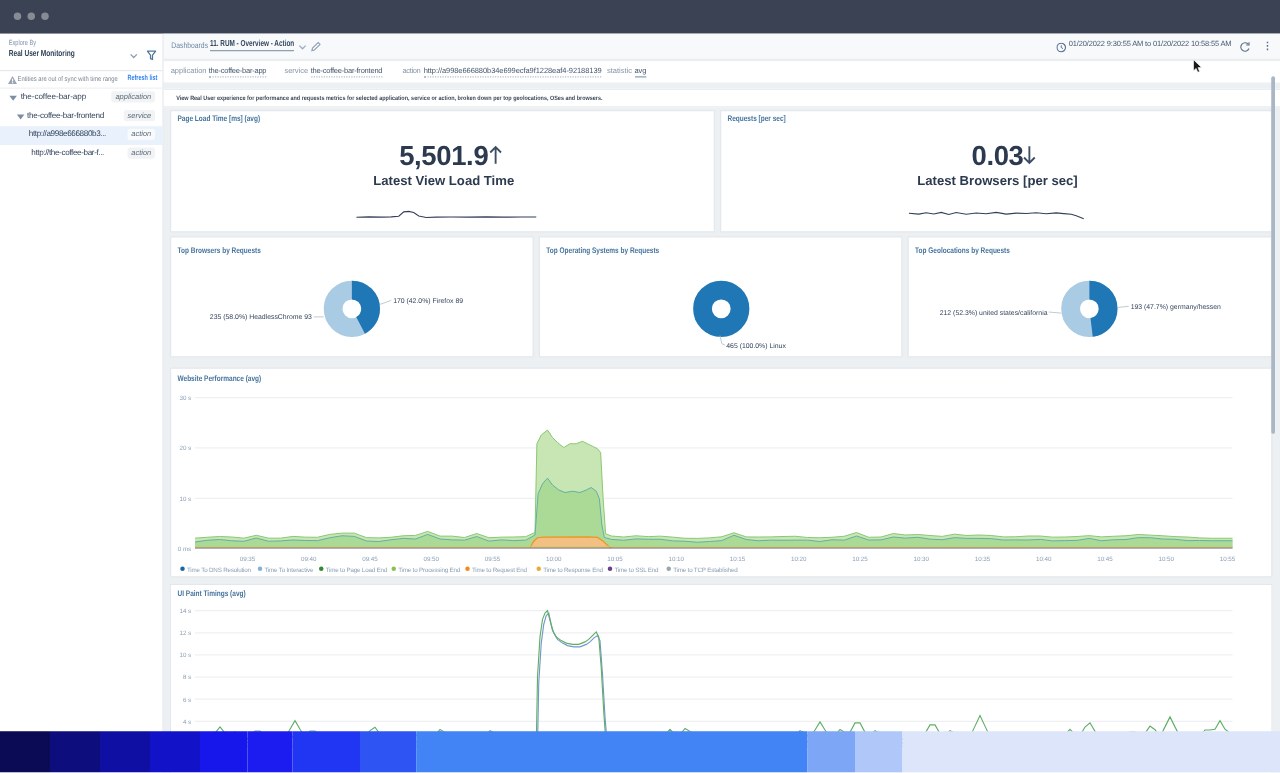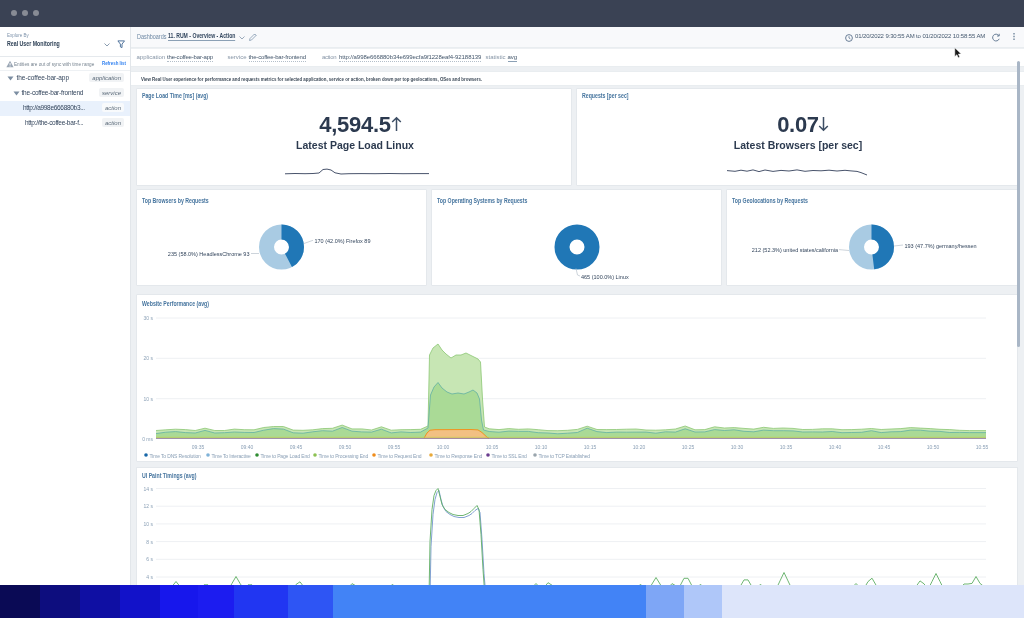--- a/index.html
+++ b/index.html
@@ -96,33 +96,33 @@
   <div class="abs" style="left:376.5px;top:5px;font-size:6px;color:#43566b;border-bottom:1px solid #8ba0b5;padding-bottom:1px">avg</div>
  </div>
 
  <div class="abs" style="left:0;top:43.5px;width:893px;height:15.5px;background:#fff;border-top:1px solid #e9edf0;border-bottom:1px solid #e9edf0">
   <div class="abs sx" style="left:9.5px;top:4.5px;font-size:5px;font-weight:bold;color:#3d4a58;transform:scaleX(0.875)">View Real User experience for performance and requests metrics for selected application, service or action, broken down per top geolocations, OSes and browsers.</div>
  </div>
 </div>
 
 <div class="card" style="left:136px;top:88px;width:436px;height:98px">
  <div class="ptitle" style="top:3px">Page Load Time [ms] (avg)</div>
- <div class="abs" style="left:0;top:23px;width:436px;text-align:center;font-size:22px;font-weight:bold;color:#2c3a4f;letter-spacing:-0.3px">4,594.5</div>
+ <div class="abs" style="left:0;top:23px;width:436px;text-align:center;font-size:22px;font-weight:bold;color:#2c3a4f;letter-spacing:-0.3px">5,501.9</div>
  <svg class="abs" style="left:254px;top:26.5px" width="11" height="16" viewBox="0 0 11 16">
       <path d="M5.5,15 L5.5,2 M1.2,6 L5.5,1.7 L9.8,6" stroke="#3d4e64" stroke-width="1.5" fill="none"></path>
     </svg>
  <div></div>
- <div class="abs" style="left:0;top:49.5px;width:436px;text-align:center;font-size:10.5px;font-weight:bold;color:#2c3a4f">Latest Page Load Linux</div>
+ <div class="abs" style="left:0;top:49.5px;width:436px;text-align:center;font-size:10.5px;font-weight:bold;color:#2c3a4f">Latest View Load Time</div>
  <svg class="abs" style="left:148px;top:76px" width="145" height="12" viewBox="0 0 145 12">
       <path d="M0.0,6.3 L10.0,6.0 20.0,6.2 28.0,6.0 34.0,5.5 38.0,2.0 42.0,1.6 46.0,2.5 50.0,5.3 56.0,6.5 64.0,6.2 76.0,6.1 90.0,6.2 104.0,6.0 118.0,6.2 132.0,6.1 144.0,6.1" transform="translate(0,2.5)" stroke="#33405a" stroke-width="0.9" fill="none"></path>
     </svg>
 </div>
 <div class="card" style="left:576px;top:88px;width:442px;height:98px">
  <div class="ptitle" style="top:3px">Requests [per sec]</div>
- <div class="abs" style="left:0;top:23px;width:442px;text-align:center;font-size:22px;font-weight:bold;color:#2c3a4f;letter-spacing:-0.3px">0.07</div>
+ <div class="abs" style="left:0;top:23px;width:442px;text-align:center;font-size:22px;font-weight:bold;color:#2c3a4f;letter-spacing:-0.3px">0.03</div>
  <svg class="abs" style="left:241px;top:26.5px" width="11" height="16" viewBox="0 0 11 16">
       <path d="M5.5,1 L5.5,14 M1.2,10 L5.5,14.3 L9.8,10" stroke="#3d4e64" stroke-width="1.5" fill="none"></path>
     </svg>
  <div></div>
  <div class="abs" style="left:0;top:49.5px;width:442px;text-align:center;font-size:10.5px;font-weight:bold;color:#2c3a4f">Latest Browsers [per sec]</div>
  <svg class="abs" style="left:150px;top:76px" width="142" height="12" viewBox="0 0 142 12">
       <path d="M0.0,3.6 L8.0,4.3 14.0,3.2 20.0,4.2 26.0,2.9 32.0,4.6 38.0,3.0 46.0,4.4 54.0,3.4 62.0,4.0 70.0,2.9 78.0,4.3 86.0,3.5 94.0,3.8 102.0,3.2 110.0,4.0 118.0,3.3 124.0,3.9 130.0,4.4 134.0,5.6 140.0,8.0" transform="translate(0,2)" stroke="#33405a" stroke-width="0.9" fill="none"></path>
     </svg>
 </div>
 

